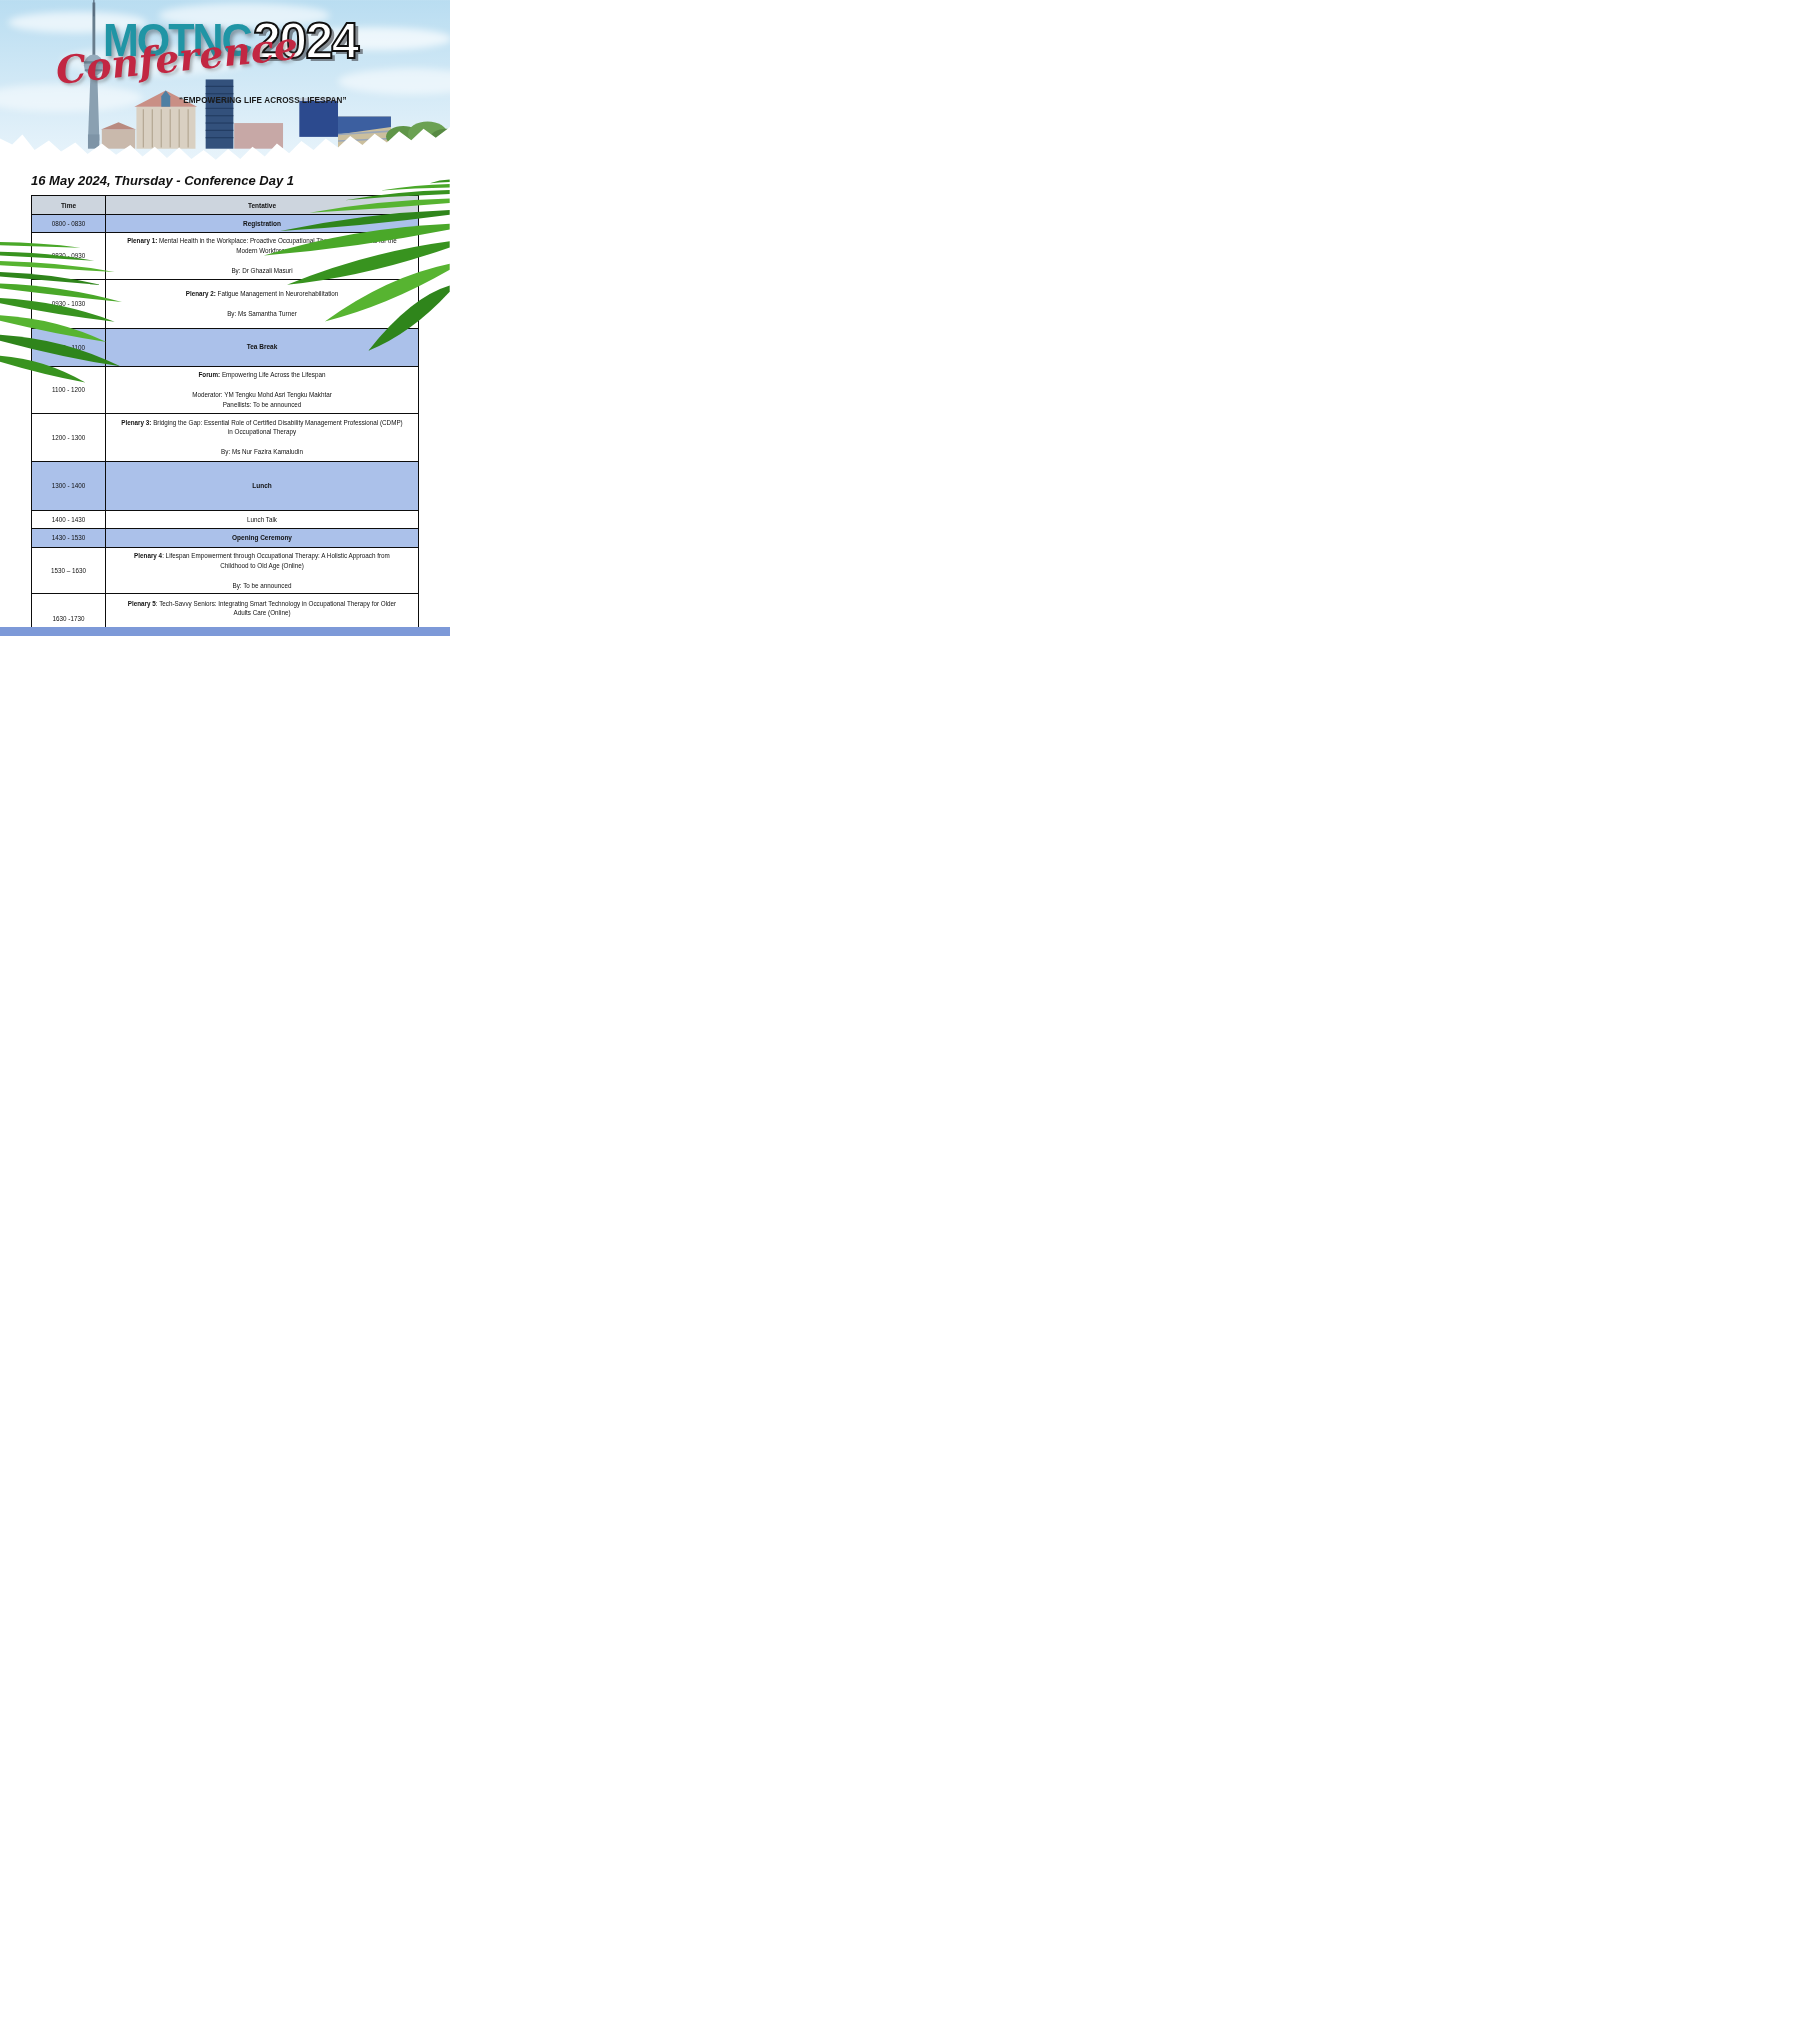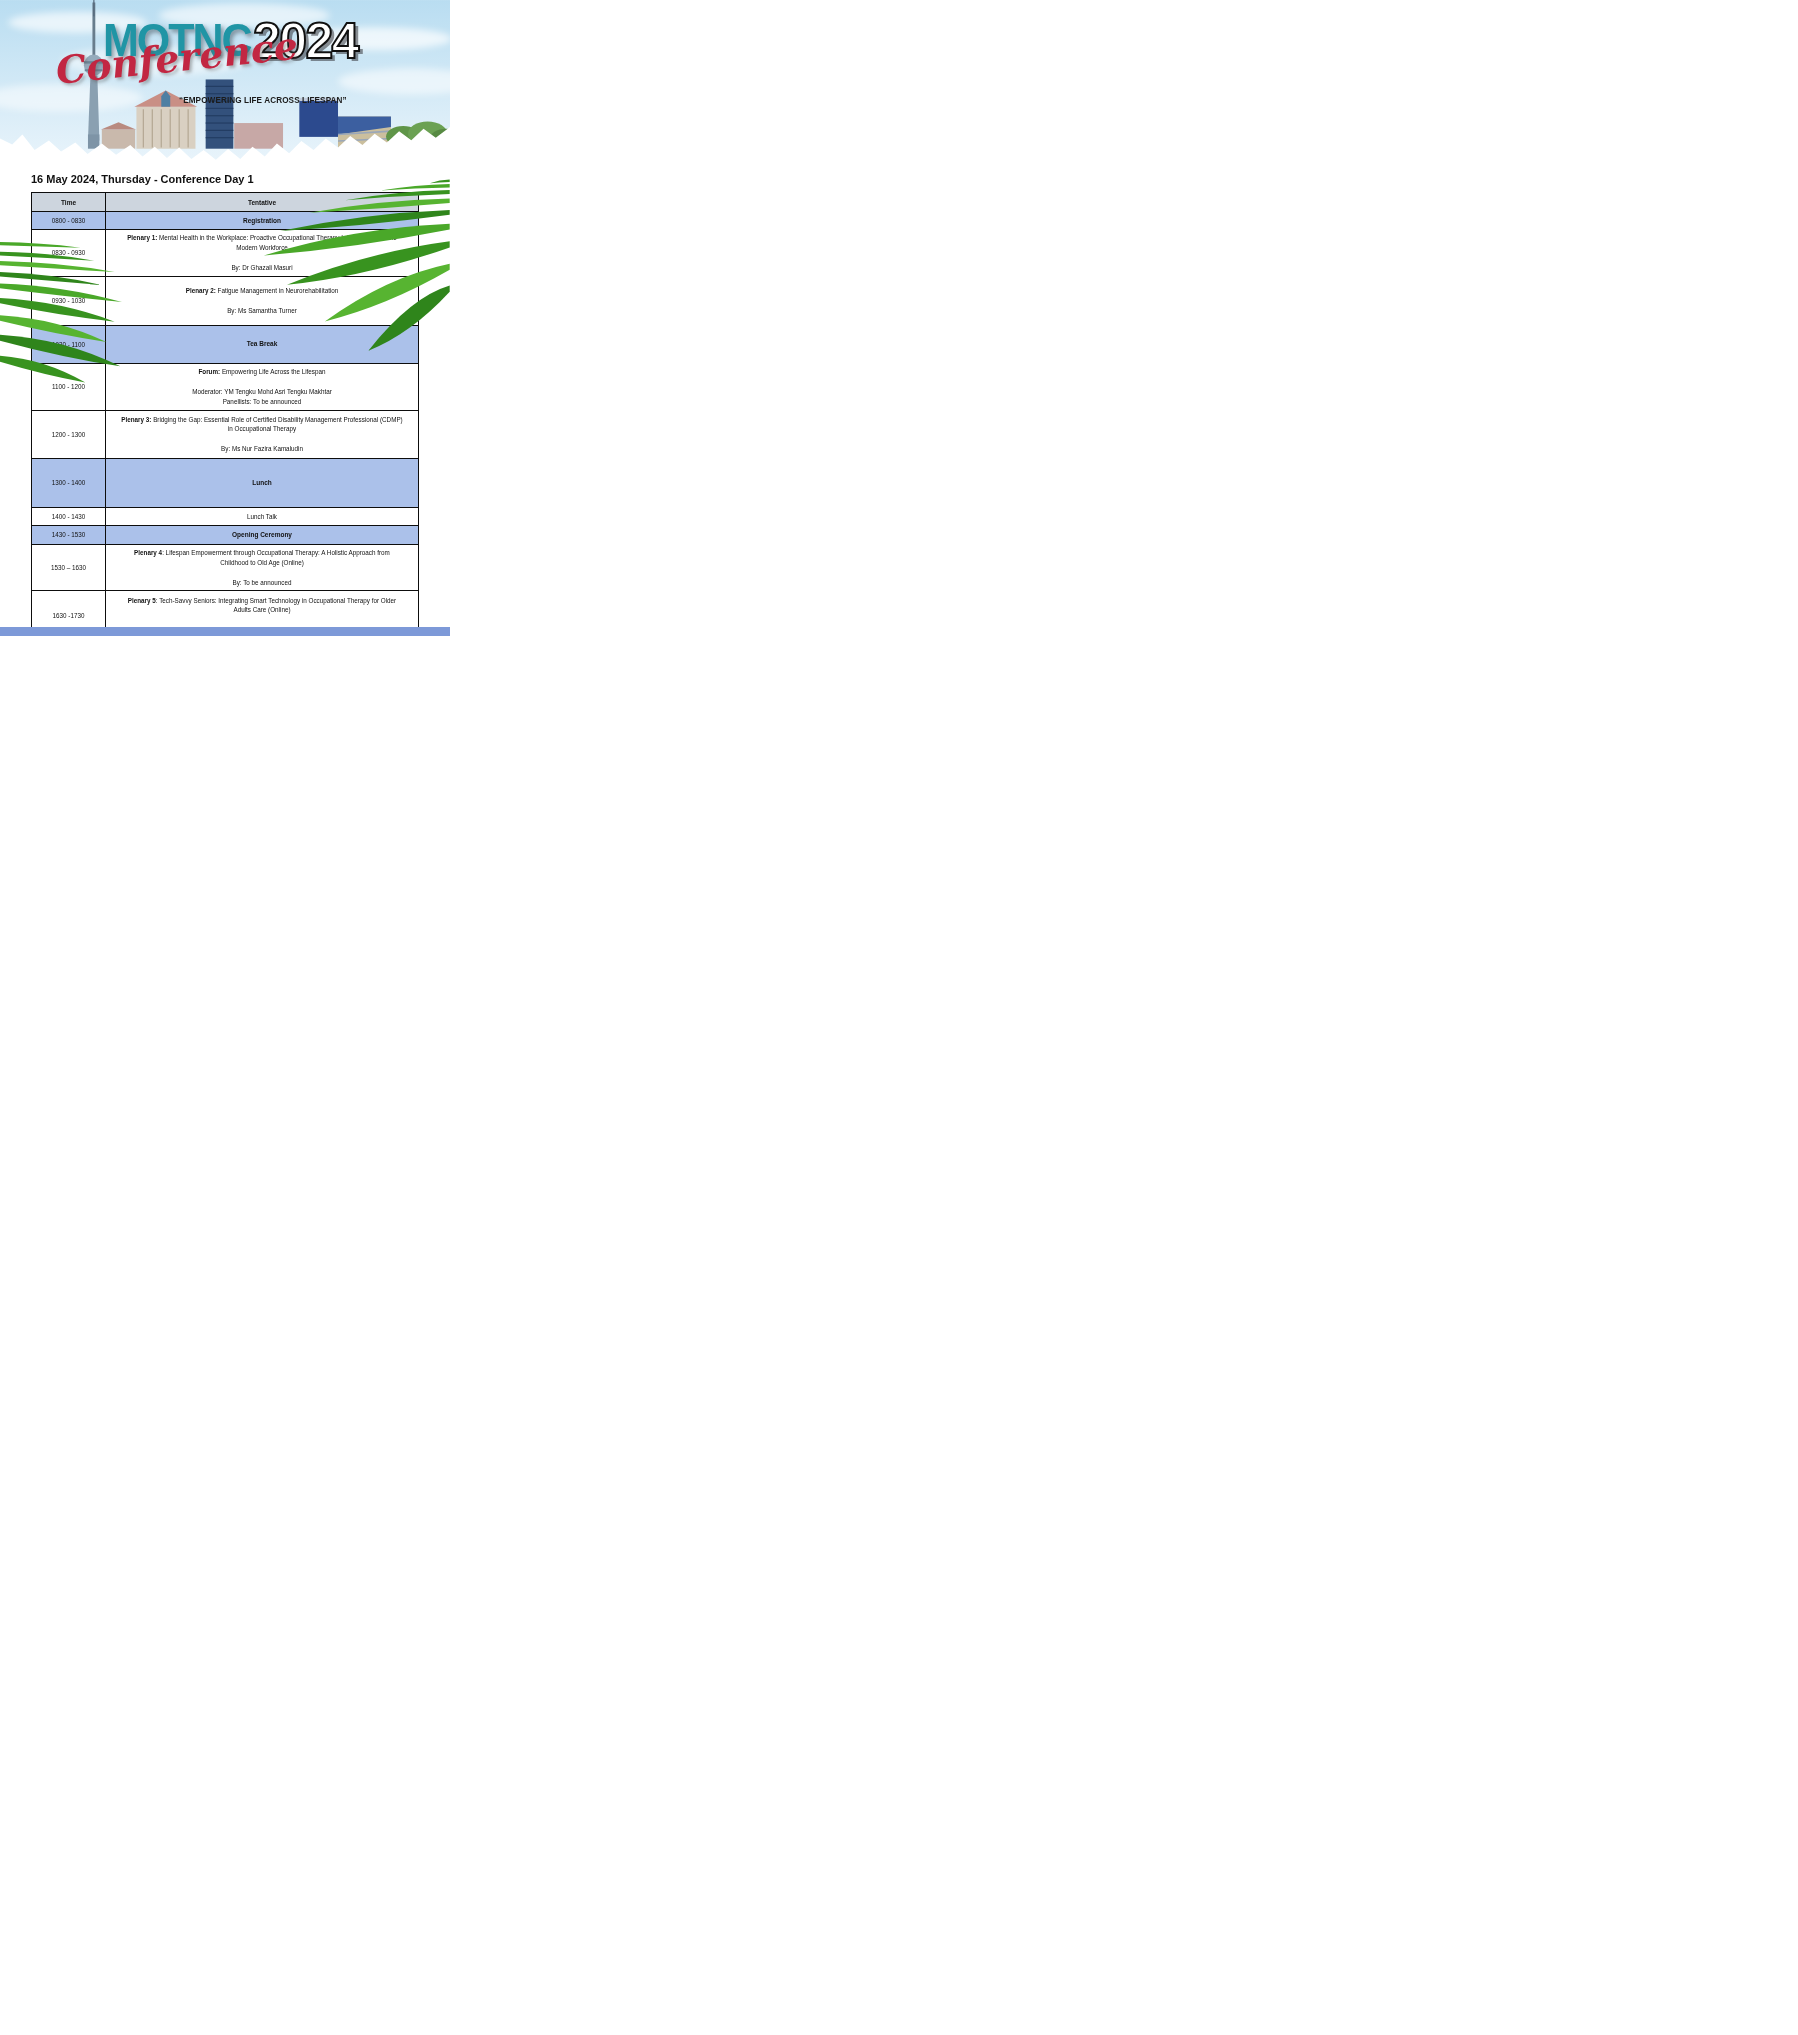--- a/index.html
+++ b/index.html
@@ -38,21 +38,21 @@
   .tagline{
     position:absolute;left:179px;top:95px;z-index:3;
     font-size:8.5px;font-weight:700;letter-spacing:0.1px;color:#1b1b1b;
     transform:scaleX(.96);transform-origin:left center;
     white-space:nowrap;
   }
   
   .content{position:relative;padding-top:163px;z-index:1;}
   .date-heading{
     margin:9.8px 0 7.3px 31px;
-    font-size:11px;font-weight:700;color:#111;
+    font-size:13px;font-weight:700;color:#111;font-style:italic;
   }
   .sched{
     margin-left:31px;width:388px;box-sizing:border-box;
     border:1.2px solid #0d0d0d;border-bottom:none;
     background:#fff;
   }
   .trow{
     display:grid;grid-template-columns:74px 1fr;
     border-bottom:1.2px solid #0d0d0d;
     background:#ffffff;

